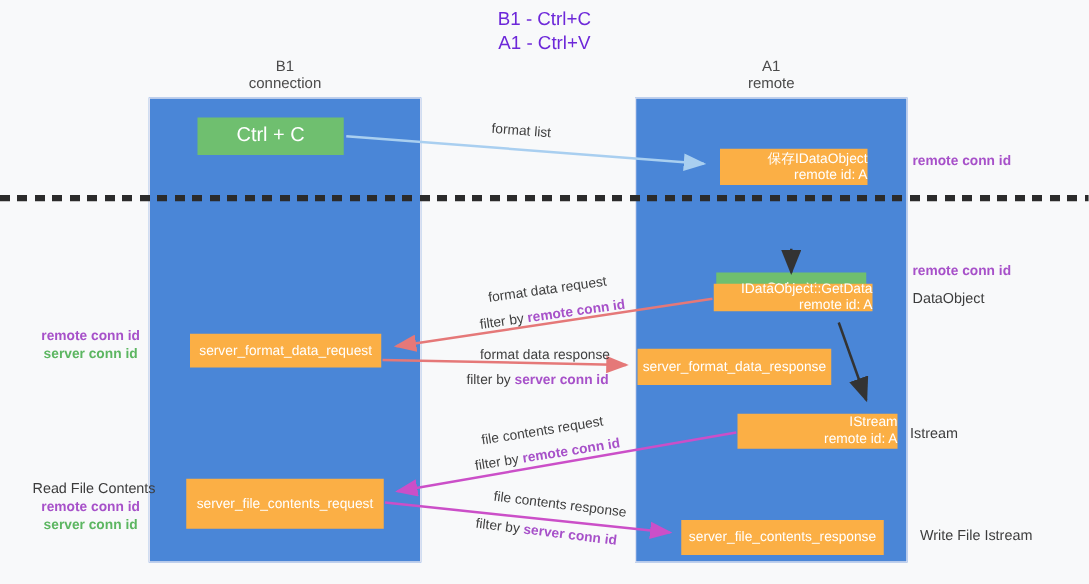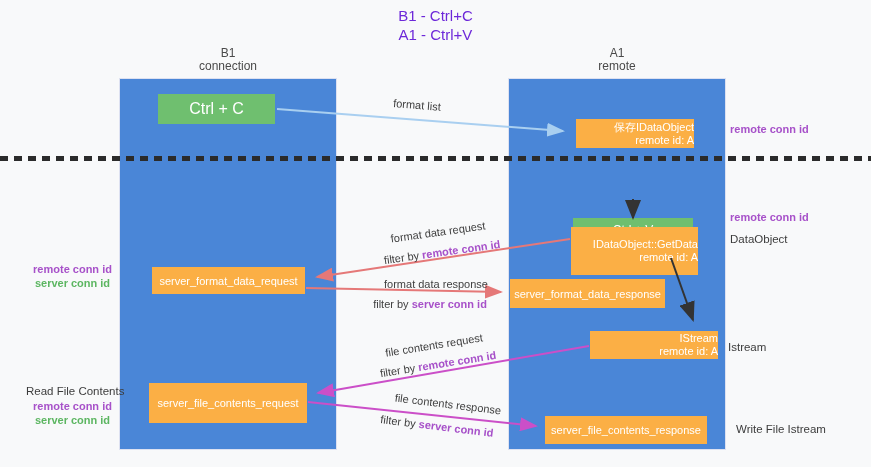--- a/index.html
+++ b/index.html
@@ -24,21 +24,21 @@
 
   .node { position:absolute; color:#fff; text-align:center; font-size:11px; }
   .green { background:#6fbf6f; }
   .orange { background:#fbaf45; }
   .one { display:flex; align-items:center; justify-content:center; }
   .two { display:flex; flex-direction:column; align-items:flex-end; justify-content:center; line-height:13px;padding-left:37px; }
 
   #ctrl-c   { left:158px; top:94px;  width:117px; height:30px; font-size:16px; }
   #ctrl-v   { left:573px; top:174px; width:120px; height:24px; font-size:12px;margin-top:44px; }
   #save-obj { left:576px; top:119px; width:118px; height:29px; }
-  #getdata  { left:571px; top:227px; width:127px; height:48px; }
+  #getdata  { left:571px; top:227px; width:127px; height:22px; }
   #fmt-req  { left:152px; top:267px; width:153px; height:27px; }
   #fmt-resp { left:510px; top:279px; width:155px; height:29px; }
   #istream-box { left:590px; top:331px; width:128px; height:28px; }
   #file-req { left:149px; top:383px; width:158px; height:40px; }
   #file-resp{ left:545px; top:416px; width:162px; height:28px; }
 
   svg.arrows { position:absolute; left:0; top:0; pointer-events:none; }
 
   .alabel { position:absolute; font-size:11px; color:#3f3f3f; white-space:nowrap;
             transform-origin:center; }

